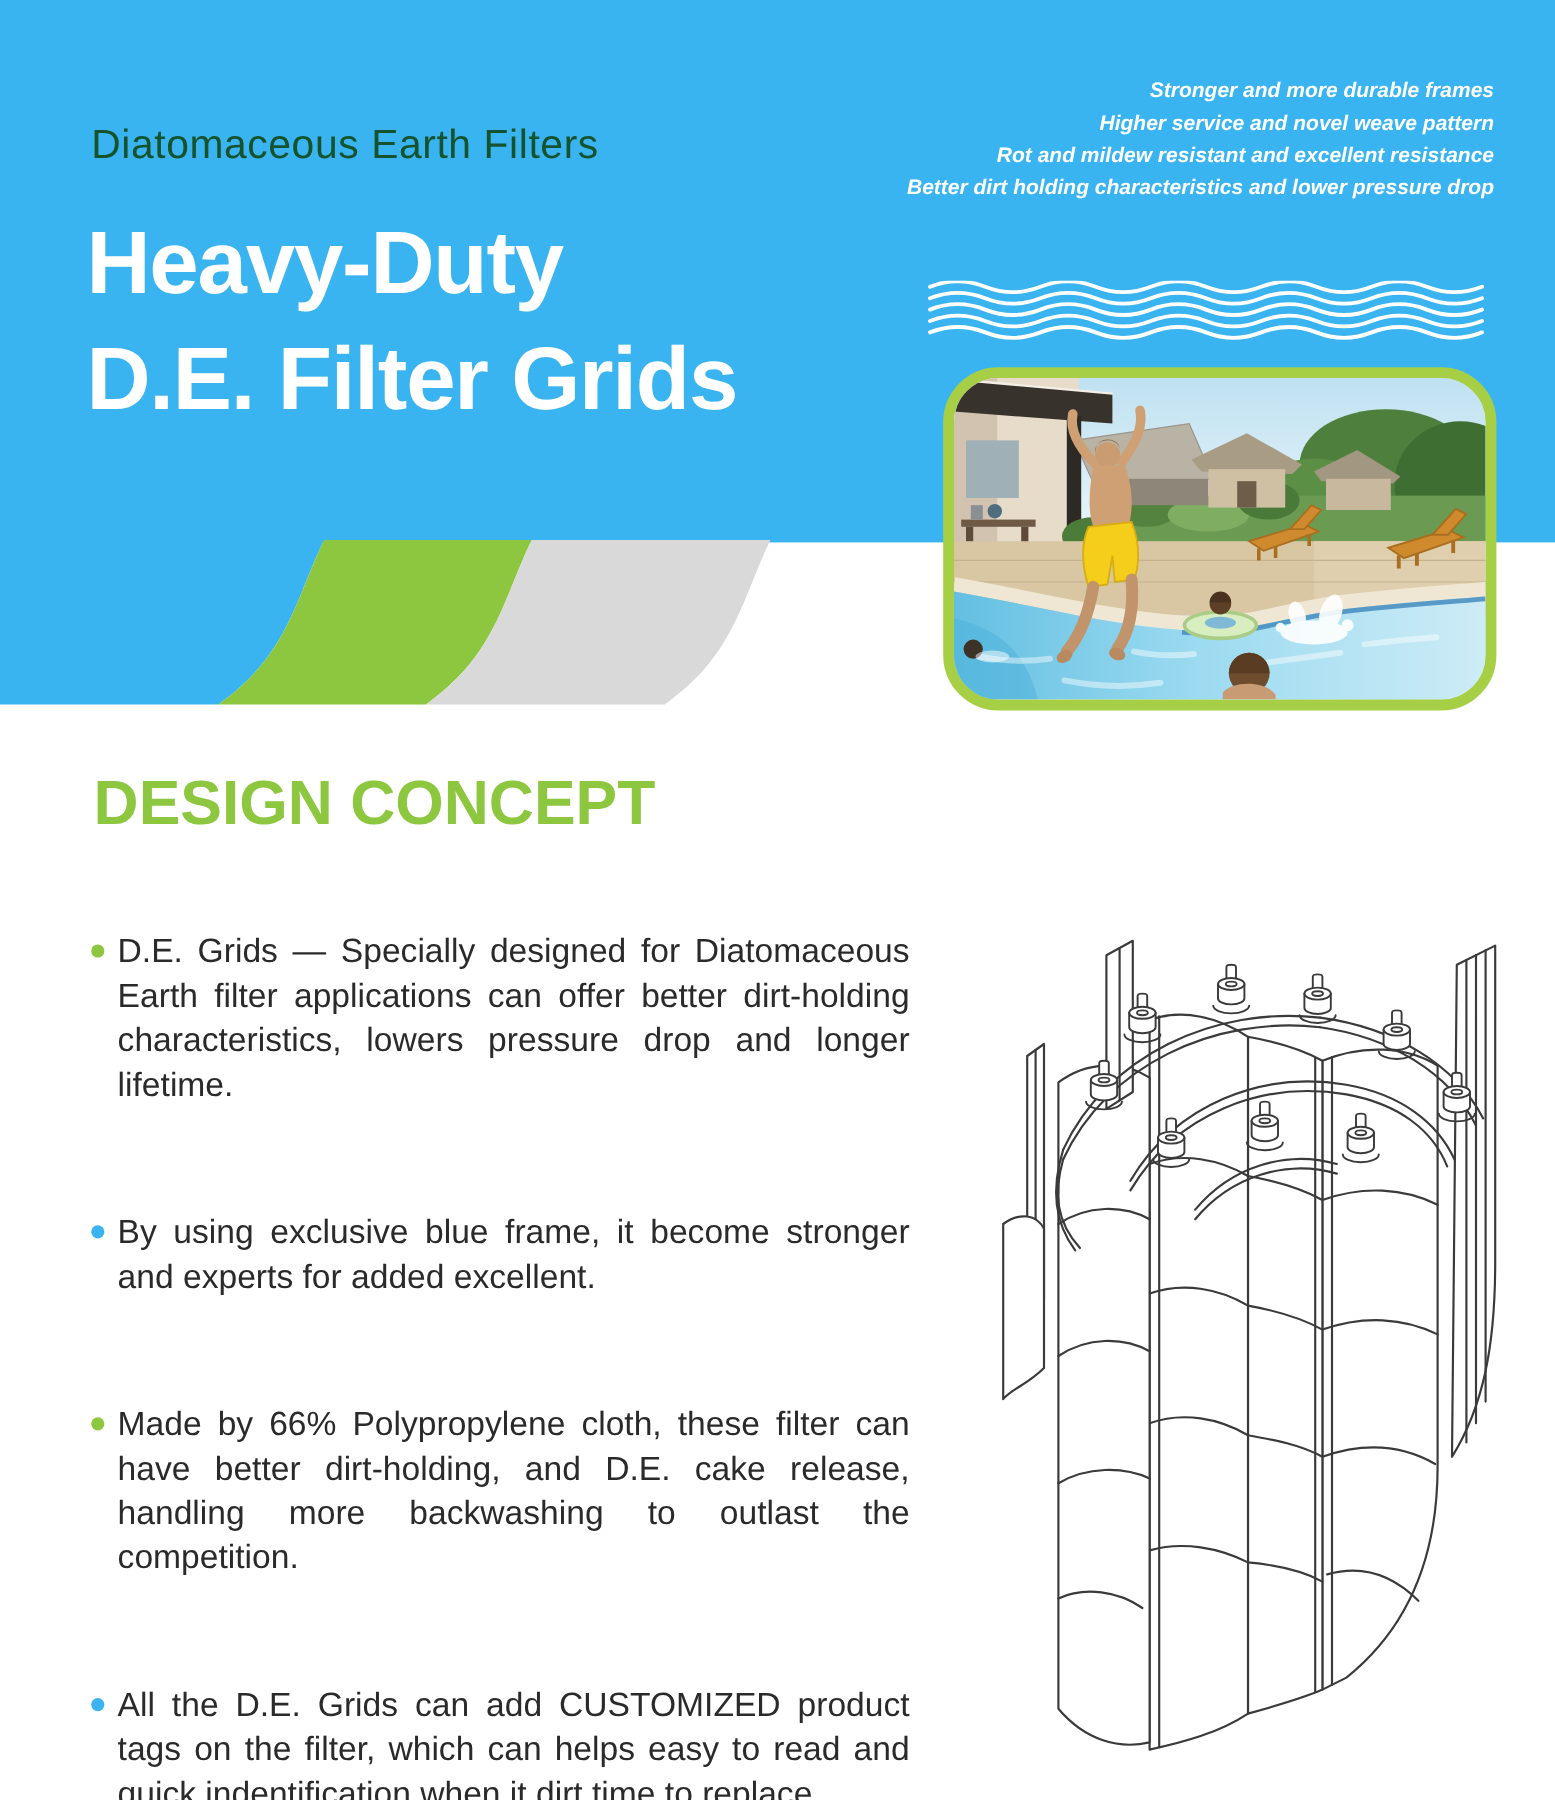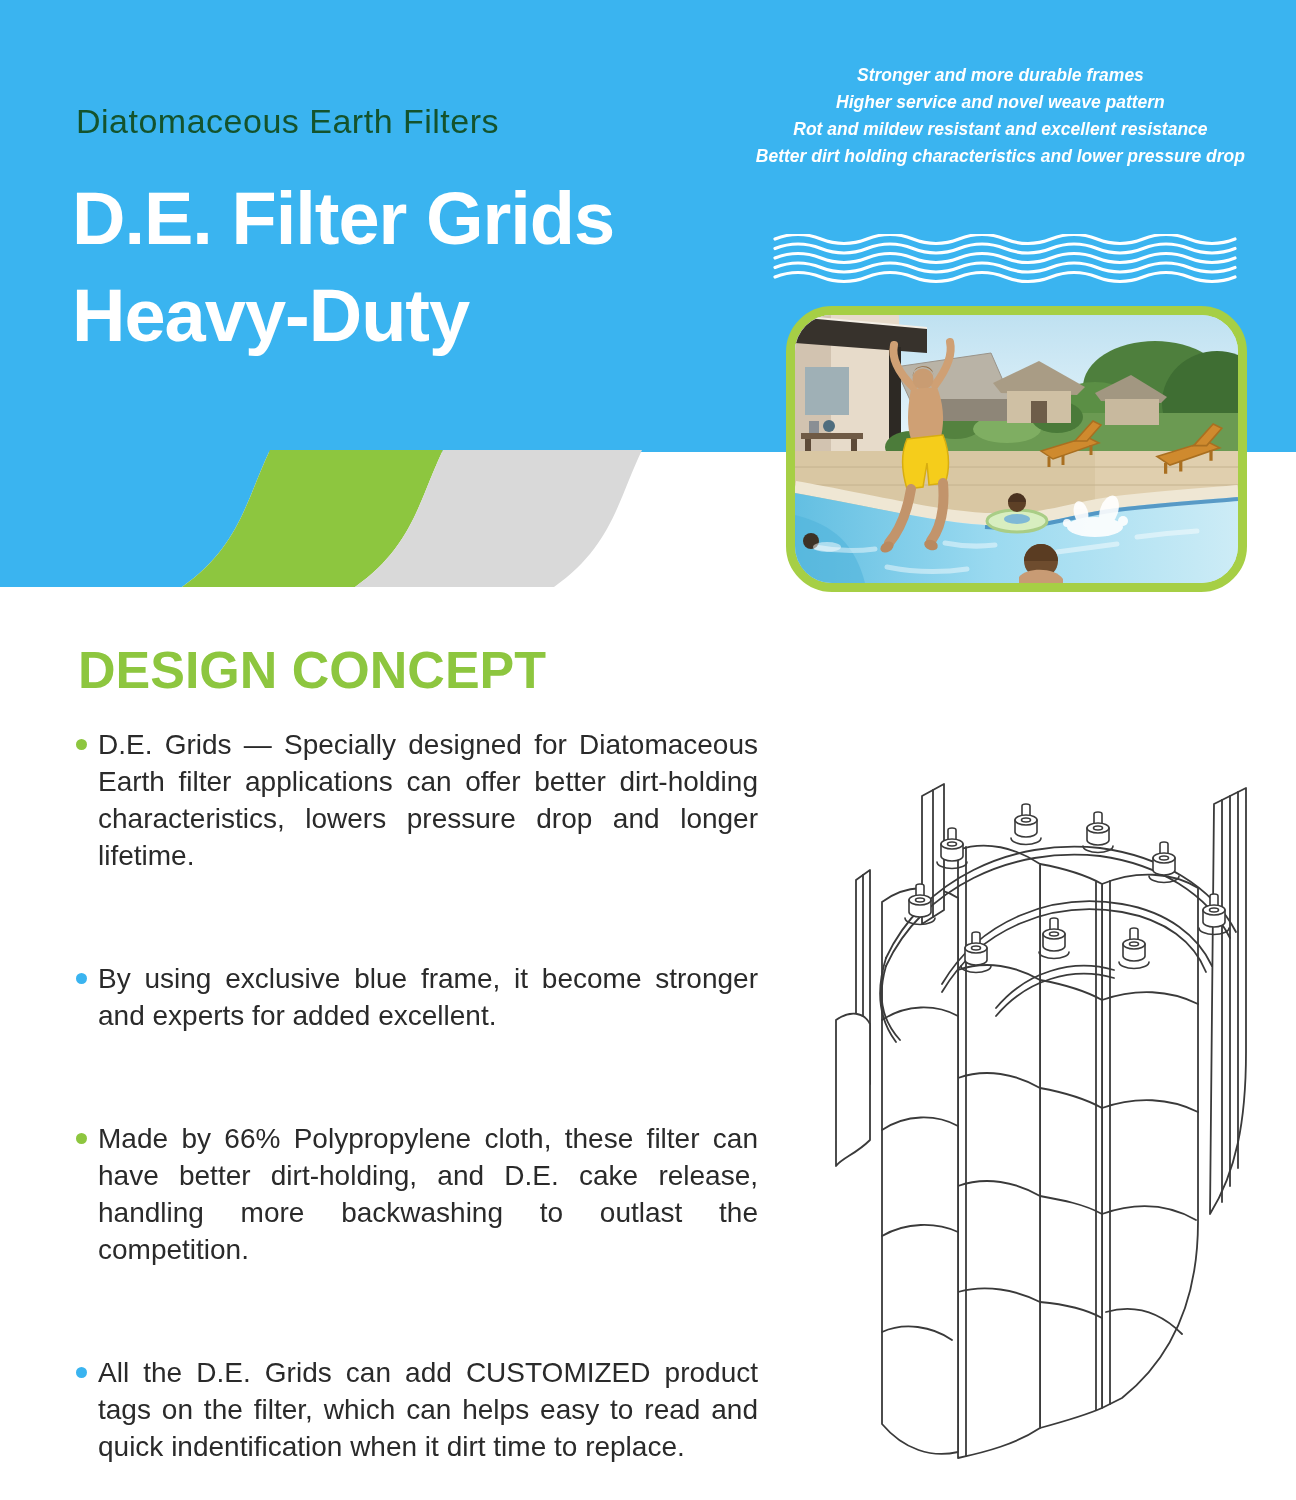--- a/index.html
+++ b/index.html
@@ -3,51 +3,51 @@
 <meta charset="utf-8">
 <style>
   html,body{margin:0;padding:0;background:#fff;}
   .page{position:relative;width:1296px;height:1500px;background:#ffffff;overflow:hidden;
         font-family:"Liberation Sans",sans-serif;}
   
   .hero{position:absolute;left:0;top:0;width:1296px;height:452px;background:#3AB4F0;}
   .category{position:absolute;left:76px;top:102px;font-size:34px;color:#14532d;letter-spacing:.5px;}
   .title{position:absolute;left:72px;top:170px;font-size:74px;line-height:97px;font-weight:bold;
          color:#ffffff;letter-spacing:-1px;}
-  .features{position:absolute;top:62px;right:51px;text-align:center;font-size:17.5px;line-height:27px;
+  .features{position:absolute;top:62px;right:51px;text-align:right;font-size:17.5px;line-height:27px;
             font-style:italic;font-weight:bold;color:#ffffff;}
   .waves{position:absolute;left:773px;top:234px;}
   
   .photo{position:absolute;left:786px;top:306px;width:461px;height:286px;box-sizing:border-box;
          border:9px solid #A6CF45;border-radius:46px;overflow:hidden;background:#cfeaf5;}
   .photo svg{display:block;width:100%;height:100%;}
   
   .swoosh{position:absolute;left:0;top:450px;}
   
   .dc-heading{position:absolute;left:78px;top:640px;font-size:52px;font-weight:bold;color:#8DC63F;
               letter-spacing:0;}
   .bullets{position:absolute;left:76px;top:726px;width:682px;}
   .bullet{position:relative;padding-left:22px;margin-bottom:86px;font-size:28px;line-height:37px;
-          color:#2A2A2A;text-align:justify;}
+          color:#2A2A2A;text-align:justify;margin-top:48px;}
   .bullet .dot{position:absolute;left:0;top:13px;width:11px;height:11px;border-radius:50%;background:#8DC63F;}
   .bullet[data-dot="blue"] .dot{background:#3AB4F0;}
   .bullet[data-dot="green"] .dot{background:#8DC63F;}
   
   .illustration{position:absolute;left:800px;top:752px;}
 </style>
 </head>
 <body>
 
 <div class="page">
 
   <div class="hero">
     <div class="category">Diatomaceous Earth Filters</div>
     <div class="title">
+      <div>Heavy-Duty</div>
       <div>D.E. Filter Grids</div>
-      <div>Heavy-Duty</div>
     </div>
     <div class="features">
       <div>Stronger and more durable frames</div>
       <div>Higher service and novel weave pattern</div>
       <div>Rot and mildew resistant and excellent resistance</div>
       <div>Better dirt holding characteristics and lower pressure drop</div>
     </div>
     <svg class="waves" width="464" height="52" viewBox="0 0 464 52">
       <g fill="none" stroke="#ffffff" stroke-width="3.2" stroke-linecap="round">
         <path d="M2,5  q23,-9 46,0 t46,0 t46,0 t46,0 t46,0 t46,0 t46,0 t46,0 t46,0 t46,0"></path>

